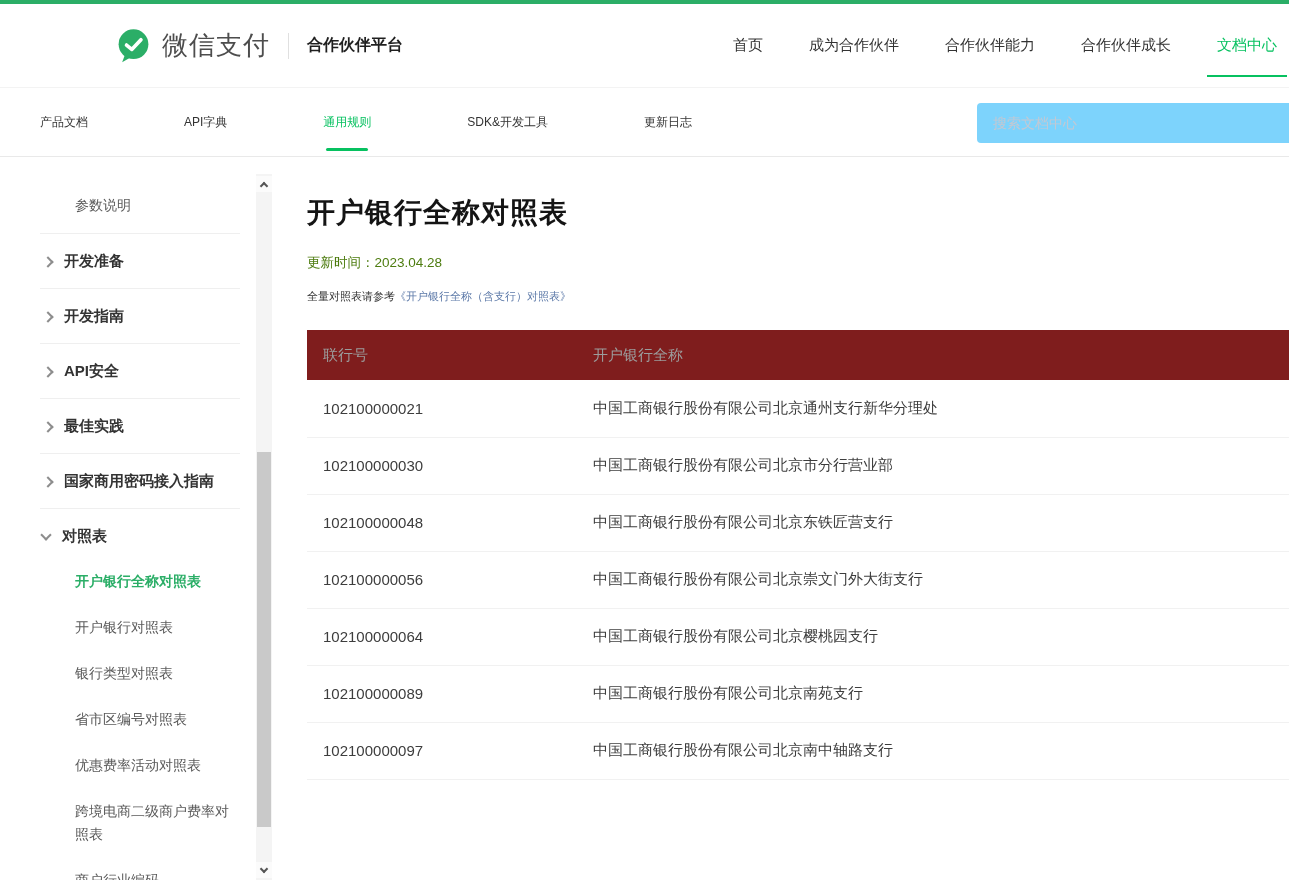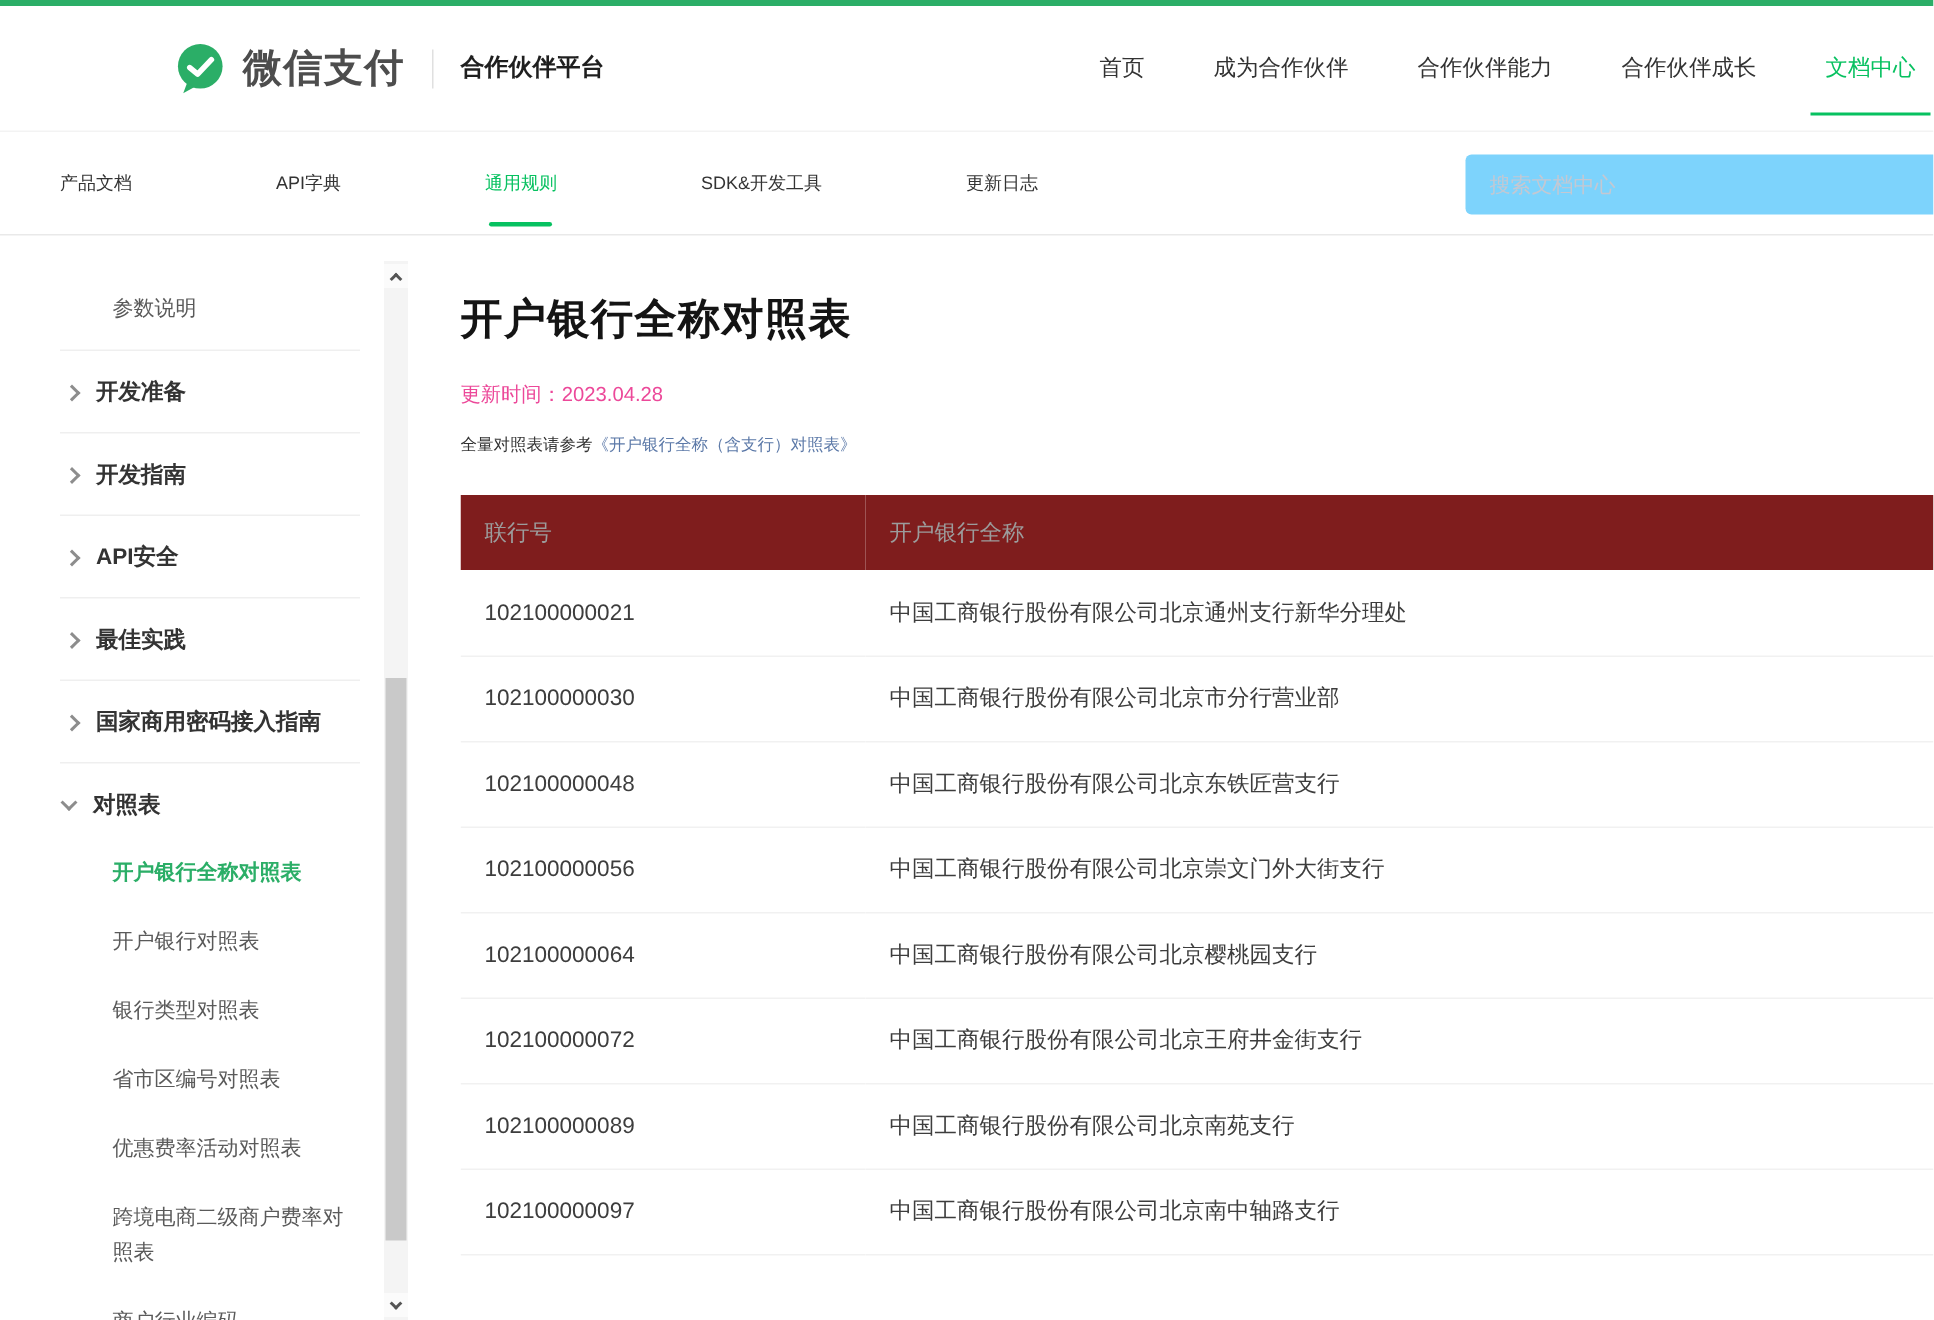--- a/index.html
+++ b/index.html
@@ -5,21 +5,21 @@
   * { margin:0; padding:0; box-sizing:border-box; }
   html,body { width:1289px; height:880px; background:#fff; overflow:hidden;
     font-family:"Liberation Sans","DejaVu Sans",sans-serif; }
   .topbar { height:4px; background:#2bae67; }
 
   
   .header1 { height:84px; display:flex; align-items:center; padding-left:115px;
     border-bottom:1px solid #f3f3f3; background:#fff; }
   .logo-wrap { display:flex; align-items:center; cursor:pointer; }
   .logo-icon { width:37px; height:35px; margin-right:10px; }
-  .logo-text { font-size:26px; color:#4d4d4d; font-weight:700; letter-spacing:1px; }
+  .logo-text { font-size:26px; color:#4d4d4d; font-weight:400; letter-spacing:1px; }
   .logo-divider { width:1px; height:26px; background:#e0e0e0; margin:0 18px; }
   .platform-text { font-size:16px; color:#1f1f1f; font-weight:600; }
   .top-nav { margin-left:auto; display:flex; align-items:center; gap:46px; padding-right:12px; }
   .top-nav-item { font-size:15px; color:#333; cursor:pointer; position:relative; padding:10px 0; }
   .top-nav-item.active { color:#07c160; }
   .top-nav-item.active::after { content:""; position:absolute; left:-10px; right:-10px;
     bottom:-12px; height:2px; background:#07c160; }
 
   
   .header2 { height:69px; display:flex; align-items:center; padding-left:40px;
@@ -58,21 +58,21 @@
   .scroll-arrow .chev { width:6px; height:6px; margin:0; border-color:#555; }
   .scroll-arrow.up .chev { transform:rotate(-45deg); margin-top:3px; }
   .scroll-arrow.down .chev { transform:rotate(135deg); margin-bottom:3px; }
   .scroll-thumb { position:absolute; left:1px; right:1px; top:278px; height:375px;
     background:#c9c9c9; cursor:grab; }
 
   
   .main { position:absolute; left:307px; top:158px; right:0; bottom:0; padding-top:36px;
     background:#fff; overflow:hidden; }
   .page-title { font-size:28px; color:#141414; font-weight:bold; letter-spacing:1px; }
-  .updated { margin-top:22px; font-size:13.5px; color:#ec4899; }
+  .updated { margin-top:22px; font-size:13.5px; color:#4d7c0f; }
   .intro { margin-top:17px; font-size:11px; color:#333; }
   .intro-link { color:#5c79a8; cursor:pointer; text-decoration:none; }
 
   table.bank-table { margin-top:26px; width:100%; border-collapse:collapse; }
   .bank-table th { background:#7f1d1d; height:50px; text-align:left; font-weight:normal;
     font-size:15px; color:#9c9c9c; padding-left:16px; }
   .bank-table th.col-code { width:270px; }
   .bank-table td { height:57px; font-size:15px; color:#3d3d3d; padding-left:16px;
     border-bottom:1px solid #f1f1f1; }
 </style>
@@ -202,24 +202,20 @@
       </tr>
       <tr>
         <td>102100000056</td>
         <td>中国工商银行股份有限公司北京崇文门外大街支行</td>
       </tr>
       <tr>
         <td>102100000064</td>
         <td>中国工商银行股份有限公司北京樱桃园支行</td>
       </tr>
       <tr>
-        <td>102100000072</td>
-        <td>中国工商银行股份有限公司北京王府井金街支行</td>
-      </tr>
-      <tr>
         <td>102100000089</td>
         <td>中国工商银行股份有限公司北京南苑支行</td>
       </tr>
       <tr>
         <td>102100000097</td>
         <td>中国工商银行股份有限公司北京南中轴路支行</td>
       </tr>
     </tbody>
   </table>
 </div>

